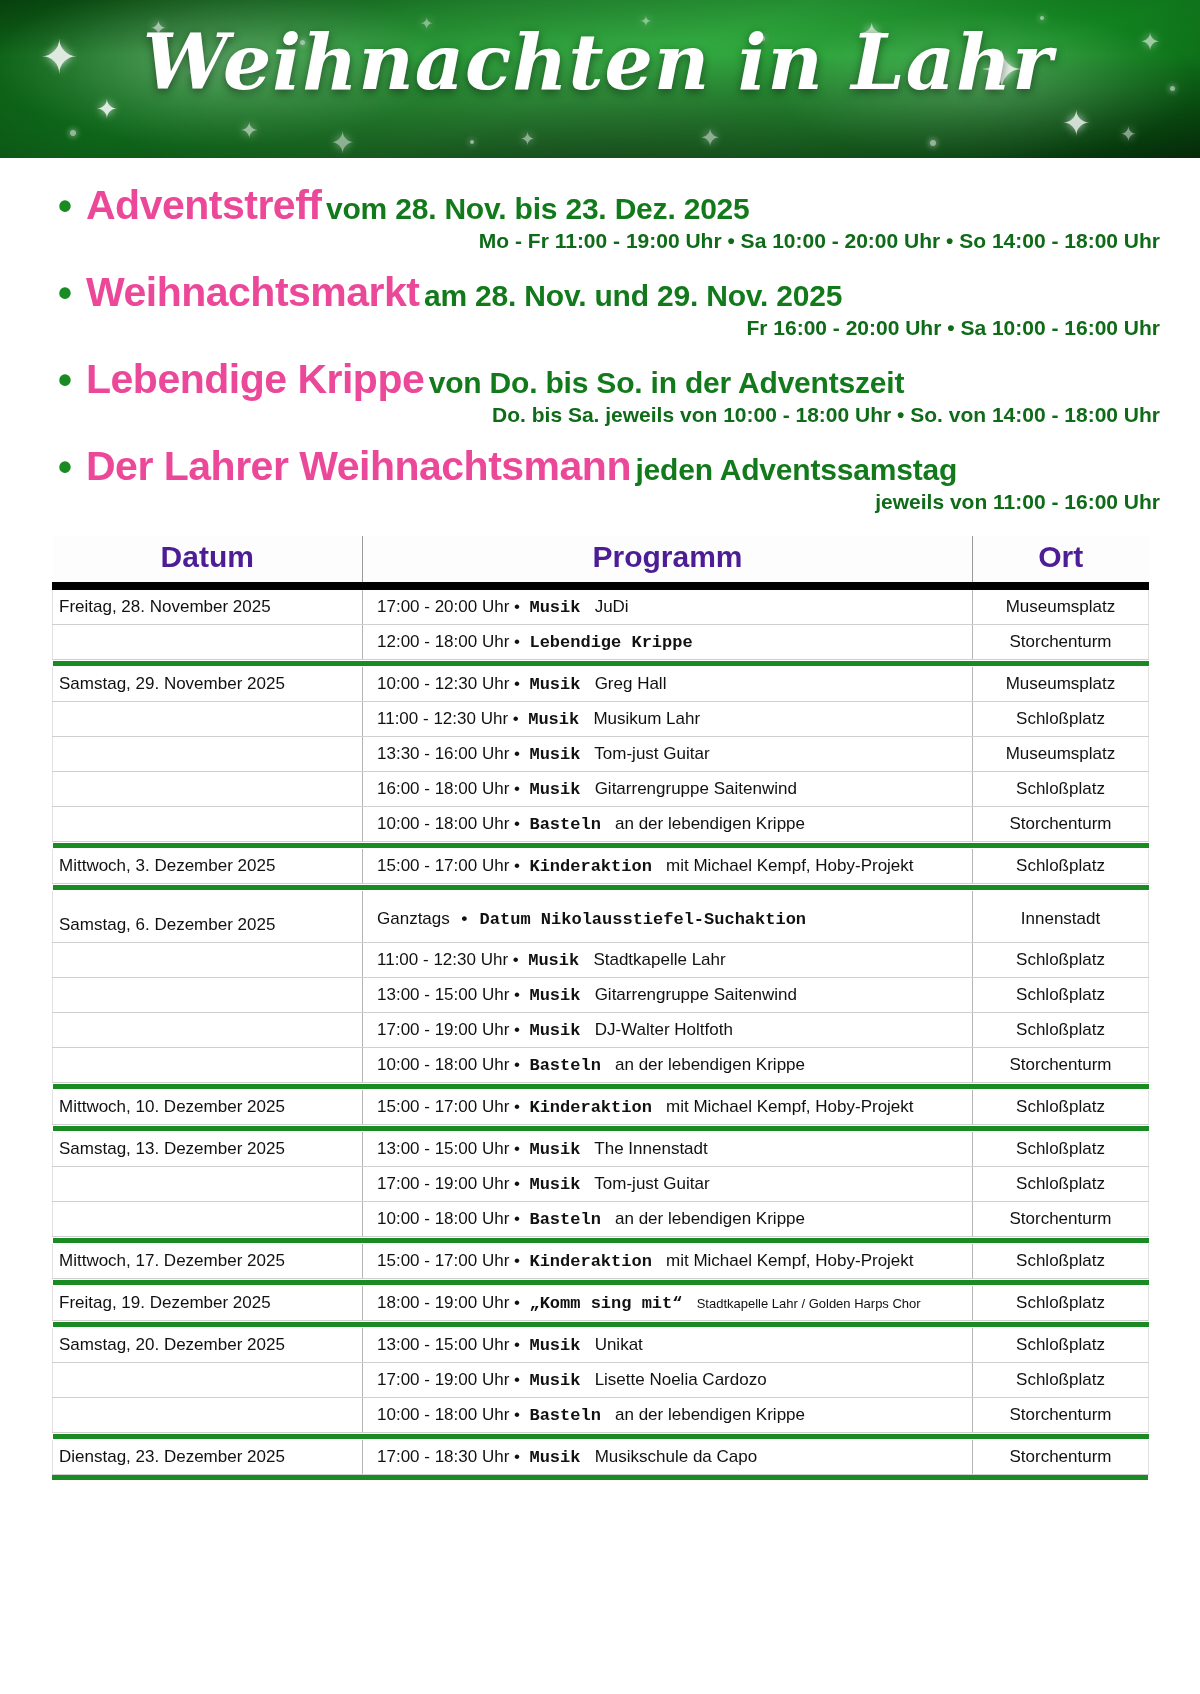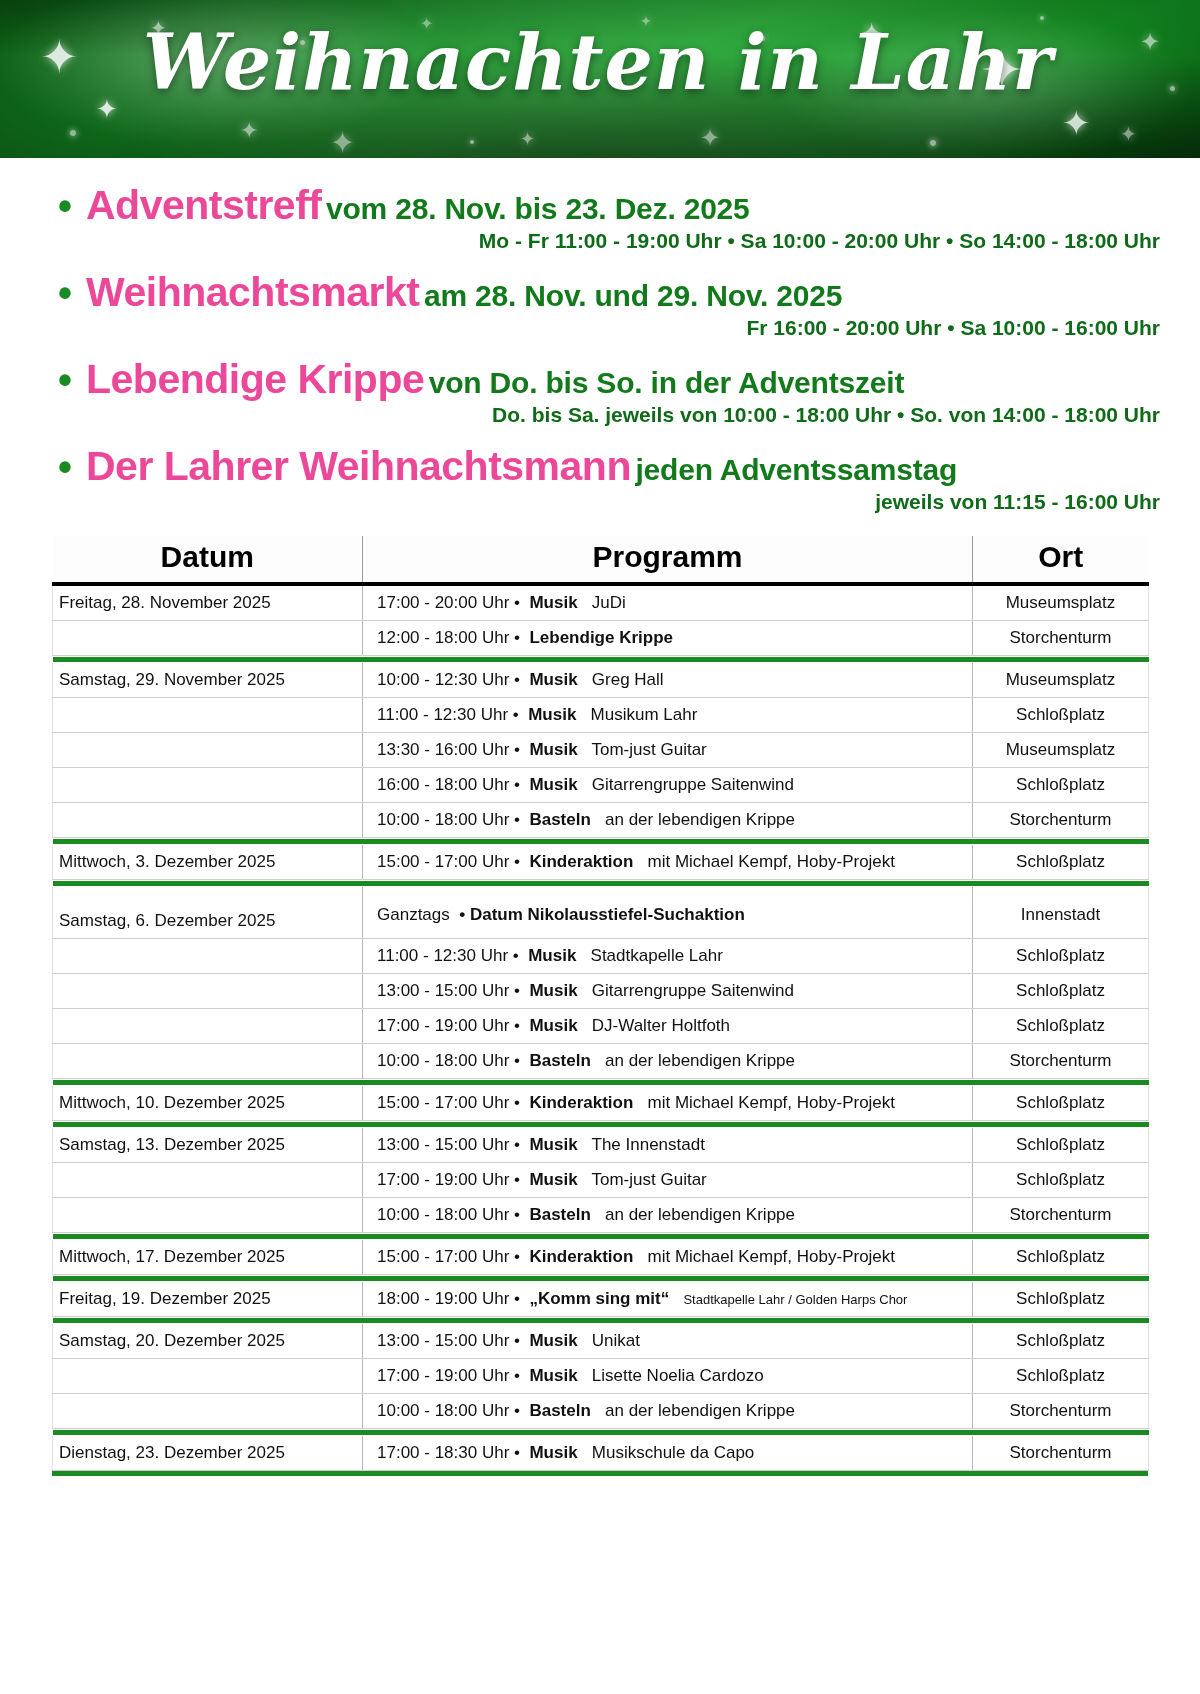--- a/index.html
+++ b/index.html
@@ -119,24 +119,24 @@
     border-collapse: collapse;
     table-layout: fixed;
   }
   table.schedule col.c-date { width: 310px; }
   table.schedule col.c-prog { width: 610px; }
   table.schedule col.c-loc  { width: 176px; }
 
   thead th {
     font-size: 30px;
     font-weight: 700;
-    color: #000000;
+    color: #4c1d95;
     padding: 4px 0 8px 0;
     text-align: center;
-    border-bottom: 4px solid #000000;
+    border-bottom: 8px solid #000000;
     background: #fdfdfd;
   }
   thead th.h-date { border-right: 1px solid #9a9a9a; }
   thead th.h-prog { border-right: 1px solid #9a9a9a; }
 
   tbody td {
     font-size: 17px;
     color: #111;
     vertical-align: middle;
     border-bottom: 1px solid #cfcfcf;
@@ -153,21 +153,21 @@
     border-right: 1px solid #b5b5b5;
     padding-left: 14px;
     white-space: nowrap;
   }
   td.loc {
     text-align: center;
     border-right: 1px solid #e2e2e2;
     font-size: 17px;
   }
   .t-time { font-weight: 400; }
-  .t-cat  { font-weight: 700; }
+  .t-cat  { font-weight: 700; font-family: Liberation Mono, monospace; }
   .t-name { font-weight: 400; margin-top: 12px; }
   .t-small { font-size: 13px; font-weight: 400; }
   .sep-row td {
     padding: 0;
     border: none;
     height: 7px;
     background: #ffffff;
   }
   .sep-bar {
     height: 5px;
@@ -249,21 +249,21 @@
     </div>
   </div>
 
   <div class="hl-item">
     <div class="hl-bullet">•</div>
     <div class="hl-body">
       <div class="hl-head">
         <span class="hl-strong">Der Lahrer Weihnachtsmann</span>
         <span class="hl-rest">jeden Adventssamstag</span>
       </div>
-      <div class="hl-sub">jeweils von 11:15 - 16:00 Uhr</div>
+      <div class="hl-sub">jeweils von 11:00 - 16:00 Uhr</div>
     </div>
   </div>
 
 </div>
 
 <div class="table-wrap">
   <table class="schedule">
     <colgroup>
       <col class="c-date">
         <col class="c-prog">

